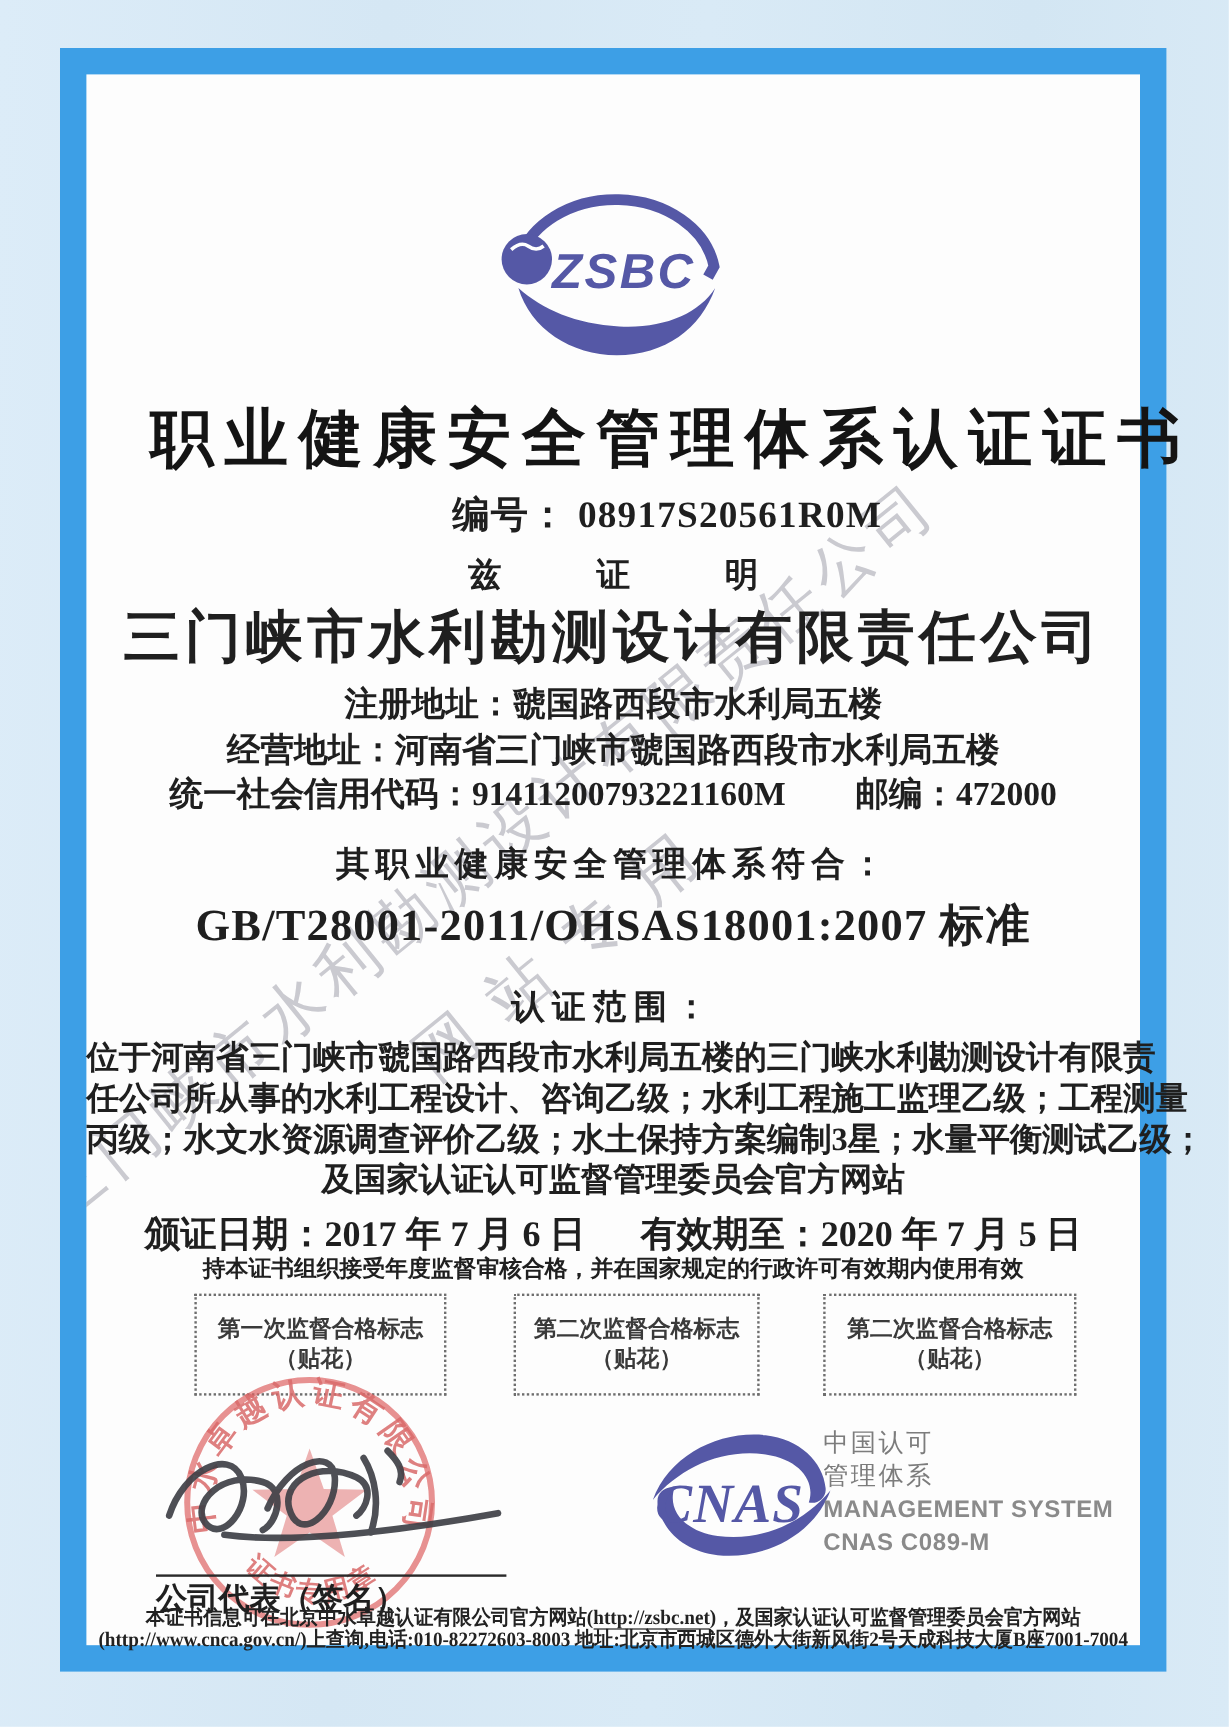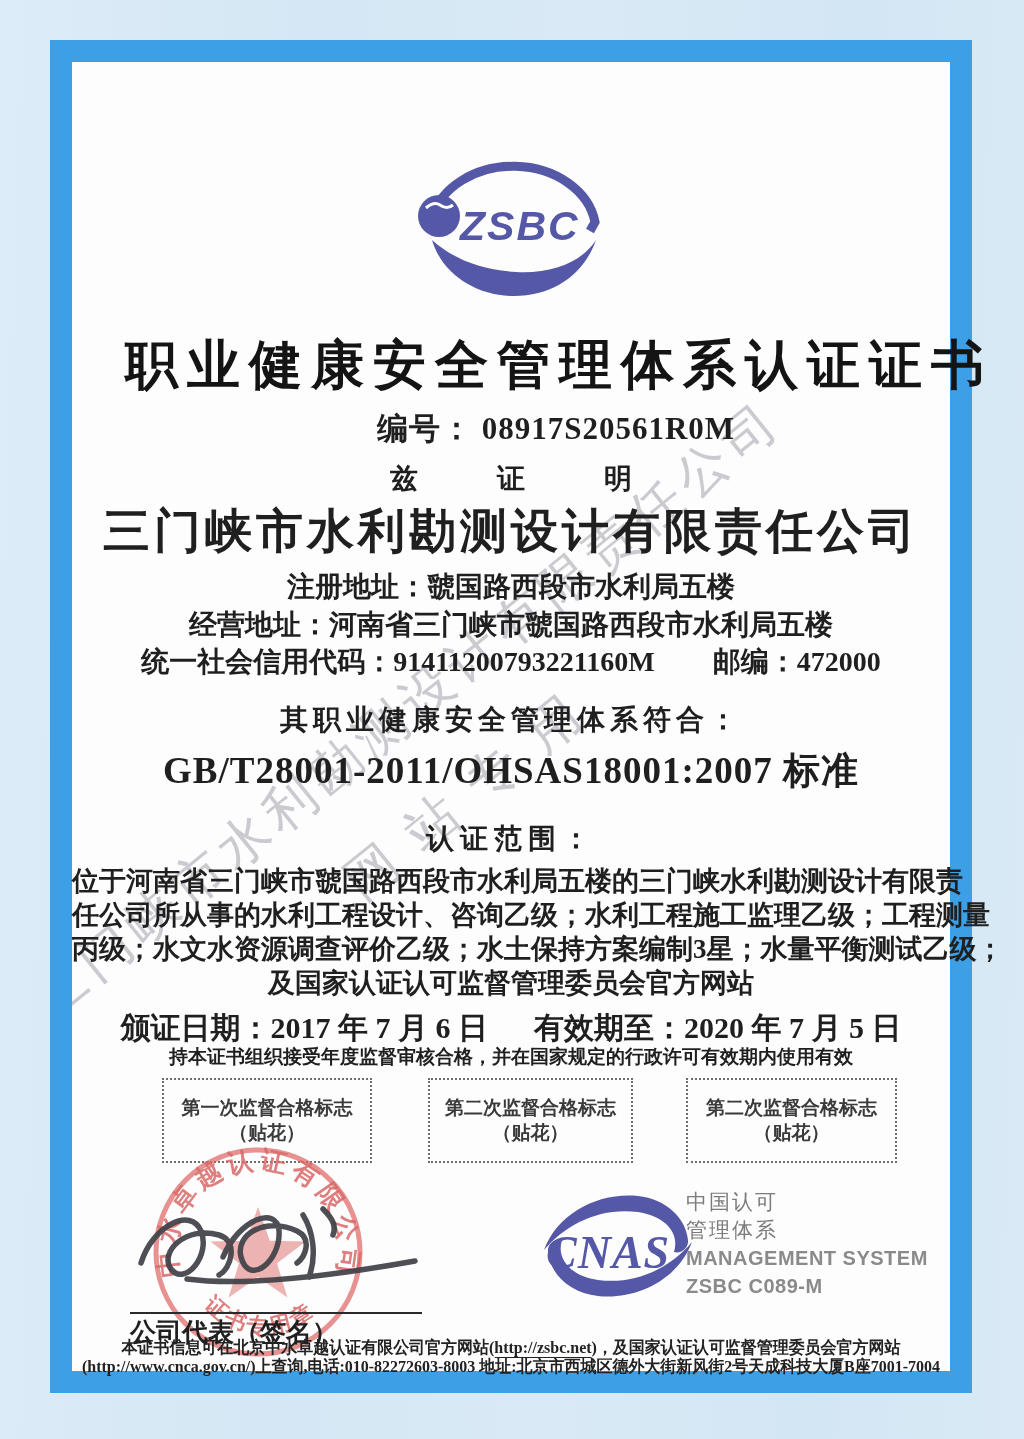--- a/index.html
+++ b/index.html
@@ -147,21 +147,21 @@
 
   <svg class="cnas-logo" viewBox="0 0 160 112">
     <path d="M6,60 C20,22 62,2 100,6 C128,9 148,28 150,50 C151,58 143,64 136,62 C142,44 128,26 100,22 C62,17 28,34 6,60 Z" fill="#5558a6"></path>
     <path d="M154,52 C140,90 98,110 60,106 C32,103 12,84 10,62 C9,54 17,48 24,50 C18,68 32,86 60,90 C98,95 132,78 154,52 Z" fill="#5558a6"></path>
     <text x="8" y="78" font-size="46" font-weight="900" font-style="italic" letter-spacing="1" font-family="Liberation Serif, serif" fill="#5558a6">CNAS</text>
   </svg>
   <div class="cnas-text">
     <div class="cnas-cn">中国认可</div>
     <div class="cnas-cn">管理体系</div>
     <div class="cnas-en">MANAGEMENT SYSTEM</div>
-    <div class="cnas-en">ZSBC C089-M</div>
+    <div class="cnas-en">CNAS C089-M</div>
   </div>
 
   <div class="footer">
     <div><span>本证书信息可在北京中水卓越认证有限公司官方网站(</span><span class="url">http://zsbc.net</span><span>)，及国家认证认可监督管理委员会官方网站</span></div>
     <div>(http://www.cnca.gov.cn/)上查询,电话:010-82272603-8003 地址:北京市西城区德外大街新风街2号天成科技大厦B座7001-7004</div>
   </div>
 
 </div>
 
 </body></html>

